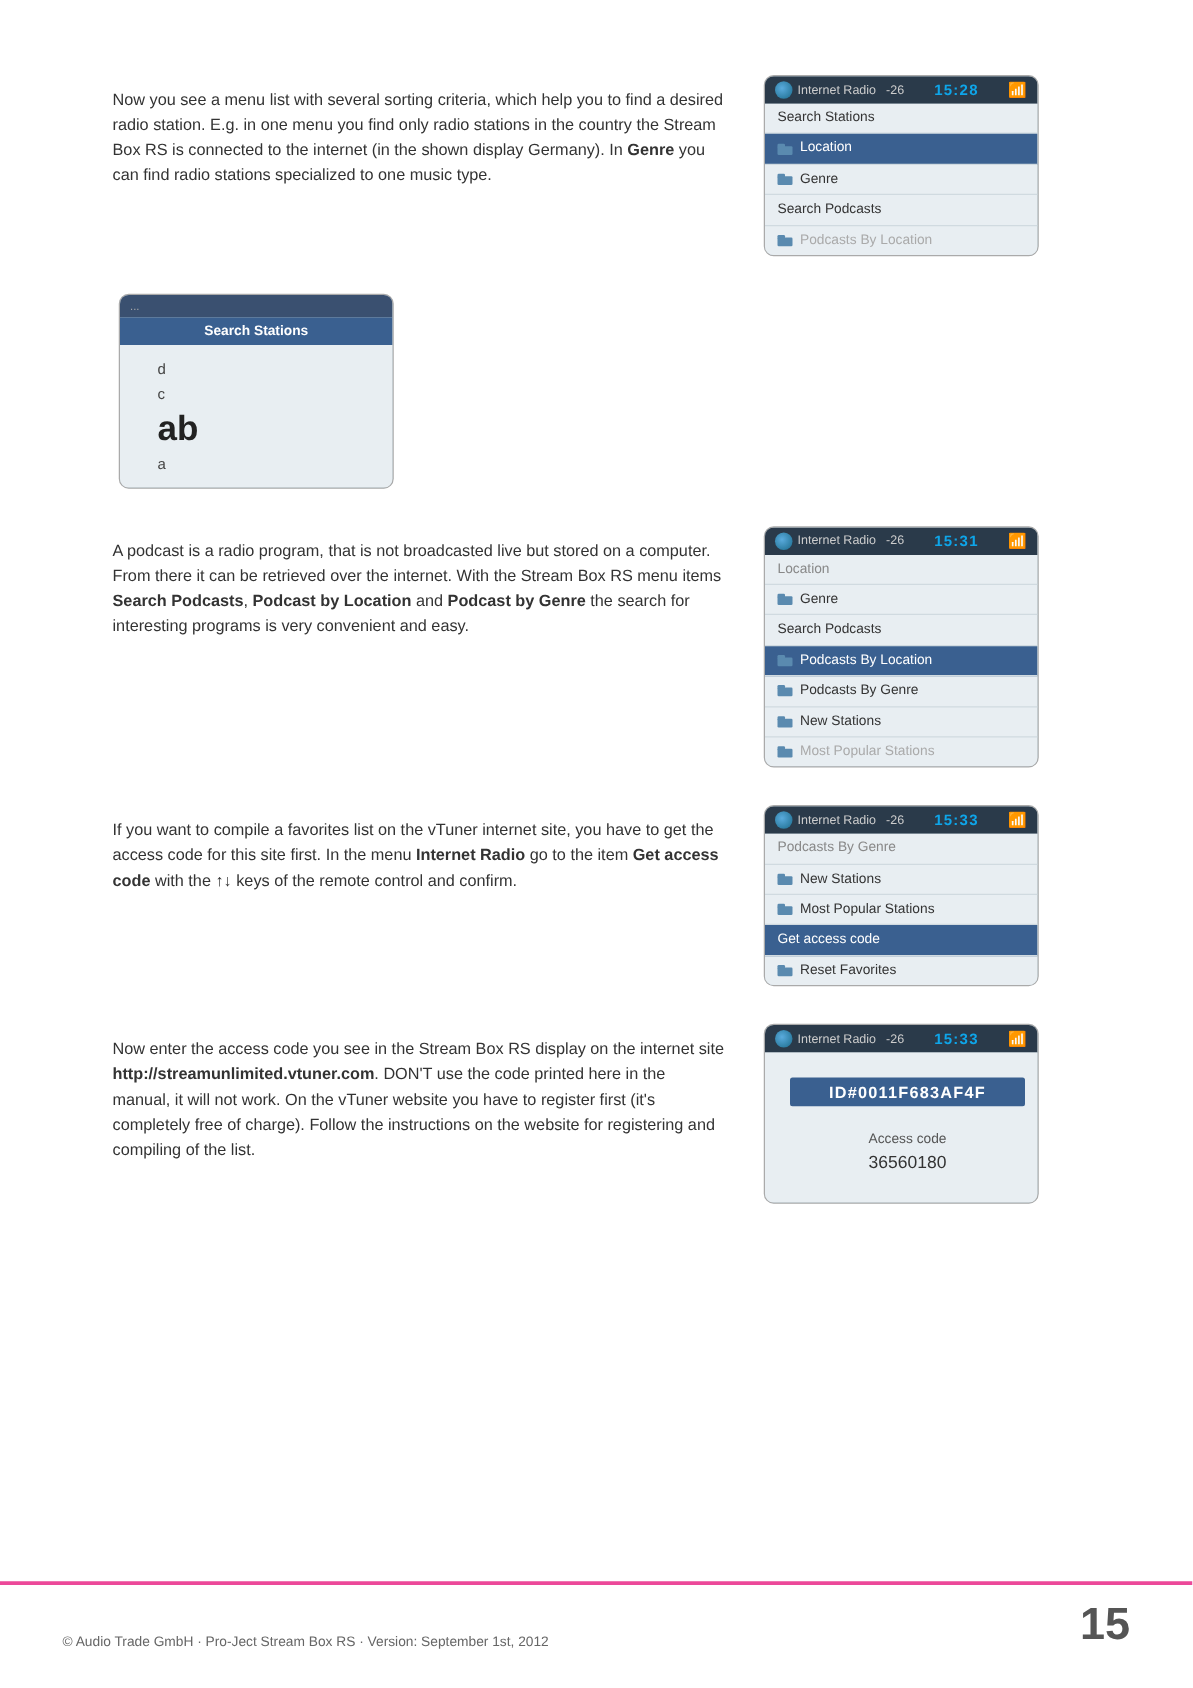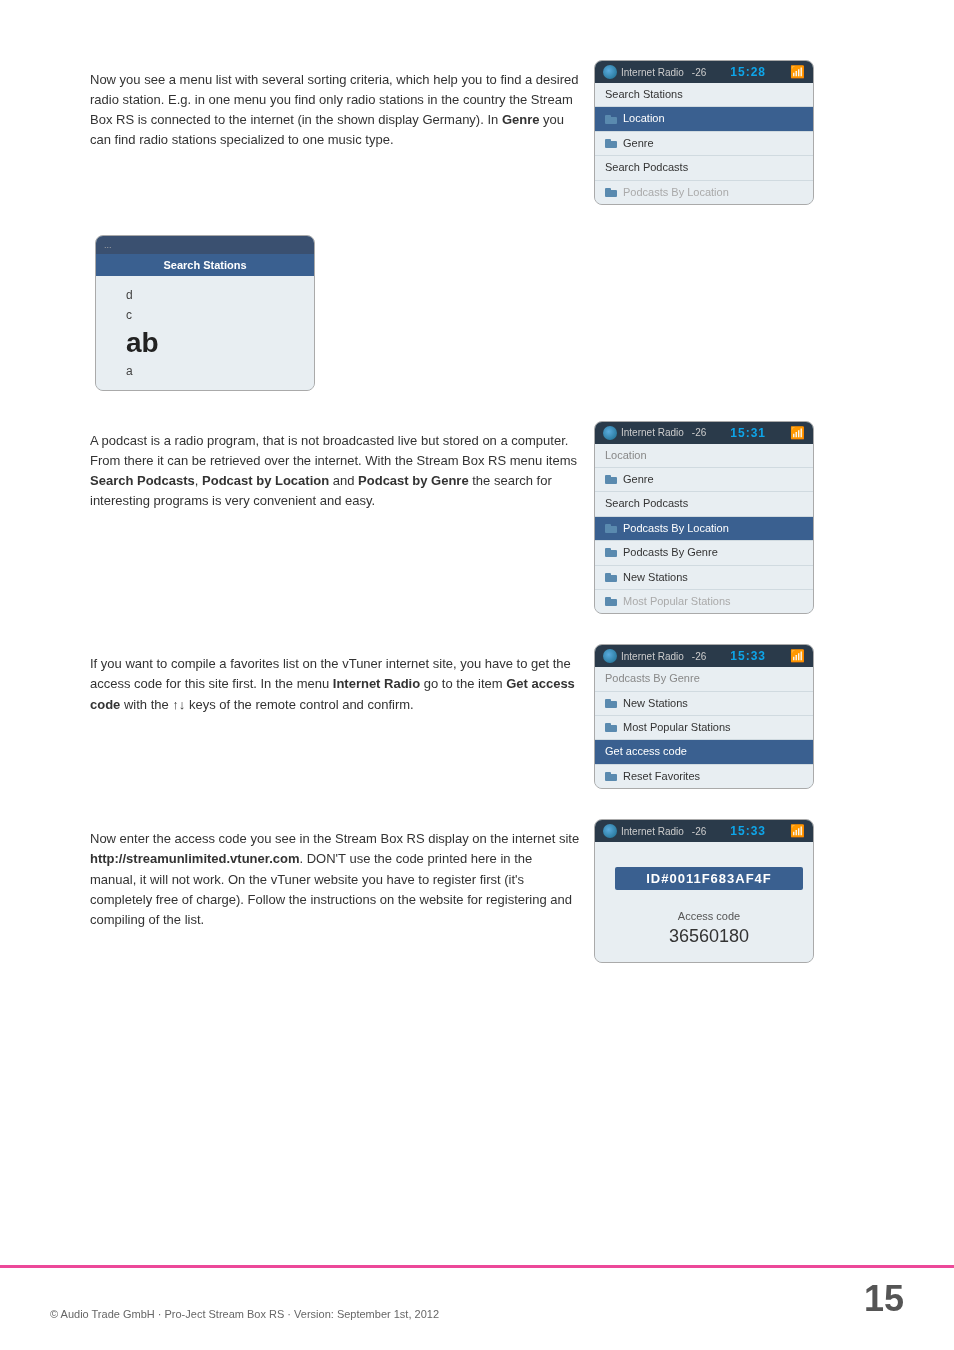--- a/index.html
+++ b/index.html
@@ -28,21 +28,21 @@
       color: #333;
     }
     .text-block strong { font-weight: bold; }
 
     
     .row {
       display: flex;
       flex-direction: row;
       align-items: flex-start;
       margin-bottom: 30px;
-      gap: 9px;
+      gap: 26px;
     }
     .row .text-block {
       flex: 1;
       padding-top: 10px;
     }
     .row .device-wrap {
       flex: 0 0 230px;
       display: flex;
       flex-direction: column;
       align-items: center;
@@ -181,41 +181,41 @@
       width: 220px;
       overflow: hidden;
     }
     .access-body {
       background: #e8eef2;
       padding: 20px 10px 10px 20px;
       min-height: 120px;
       display: flex;
       flex-direction: column;
       align-items: center;
-      justify-content: center;
+      justify-content: flex-start;
       gap: 4px;
     }
     .access-id {
       background: #3a6090;
       color: #fff;
       font-size: 13px;
       font-weight: bold;
       padding: 4px 12px;
       border-radius: 2px;
       text-align: center;
       width: 100%;
       letter-spacing: 1px;
     }
     .access-label {
       font-size: 11px;
       color: #555;
       margin-top: 16px;
     }
     .access-code-val {
-      font-size: 18px;
+      font-size: 14px;
       color: #333;
     }
 
     
     .footer {
       position: absolute;
       bottom: 30px;
       left: 0;
       right: 0;
       display: flex;

